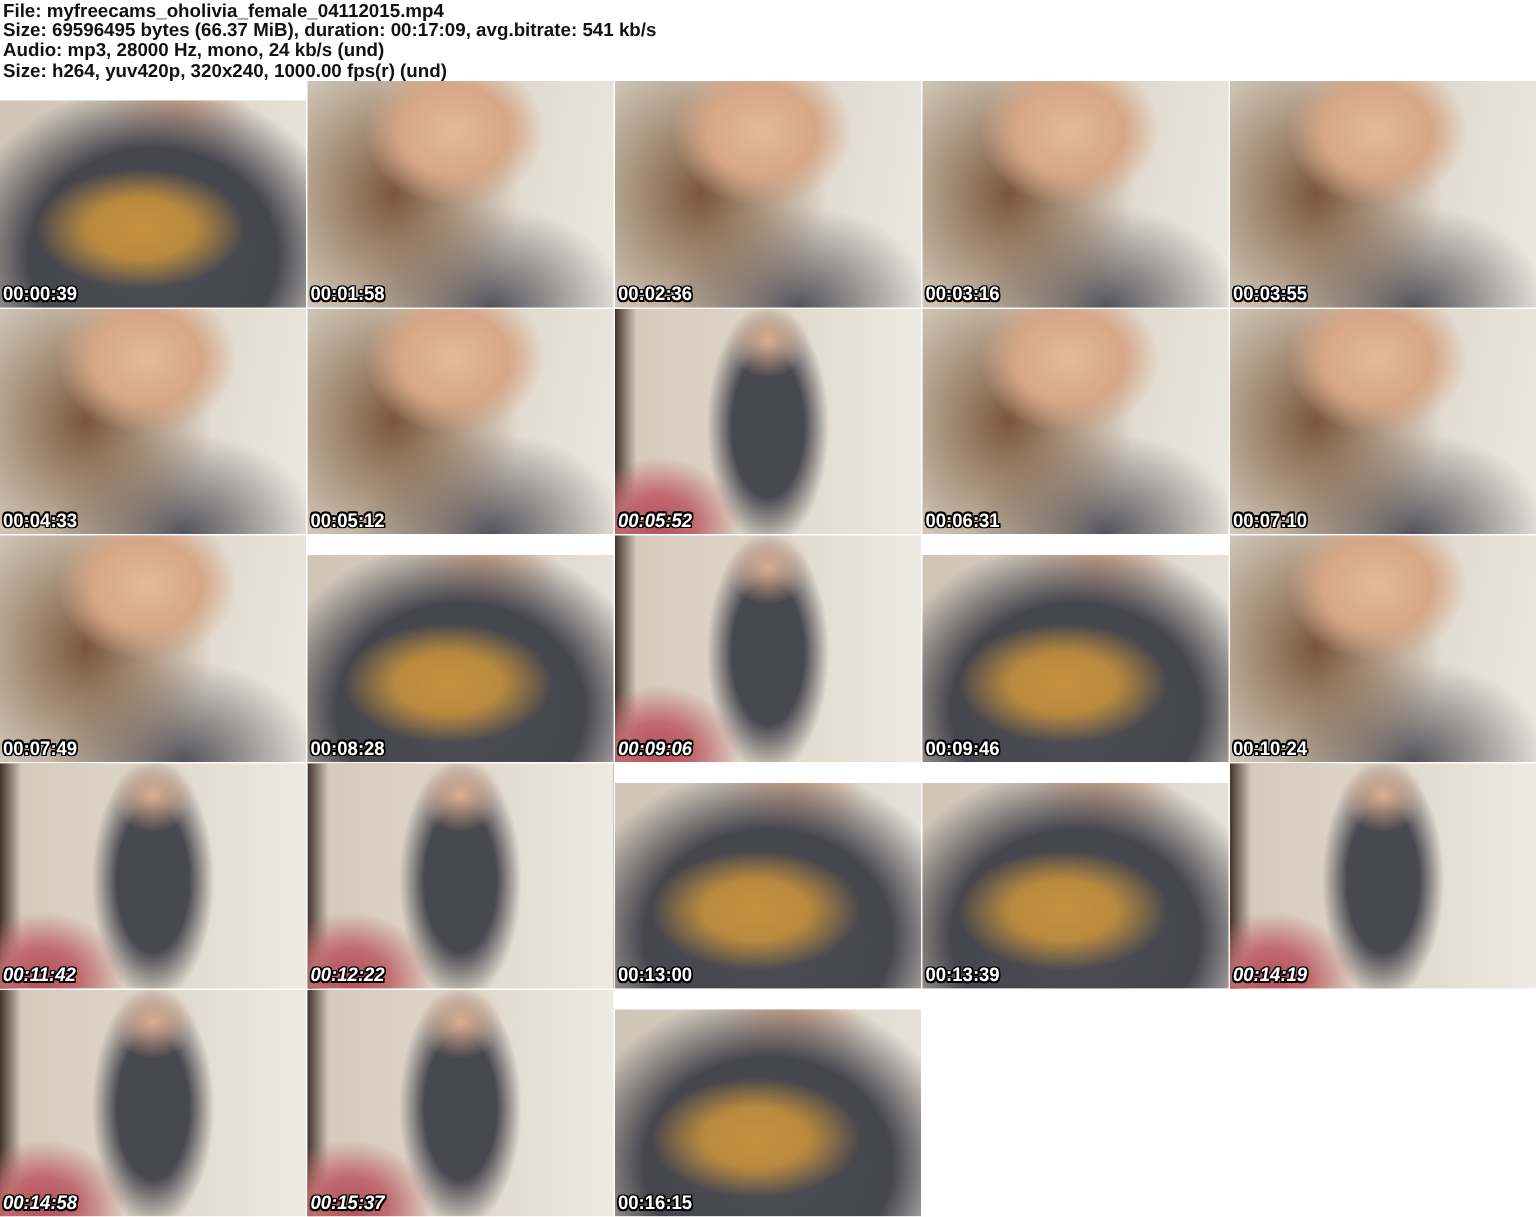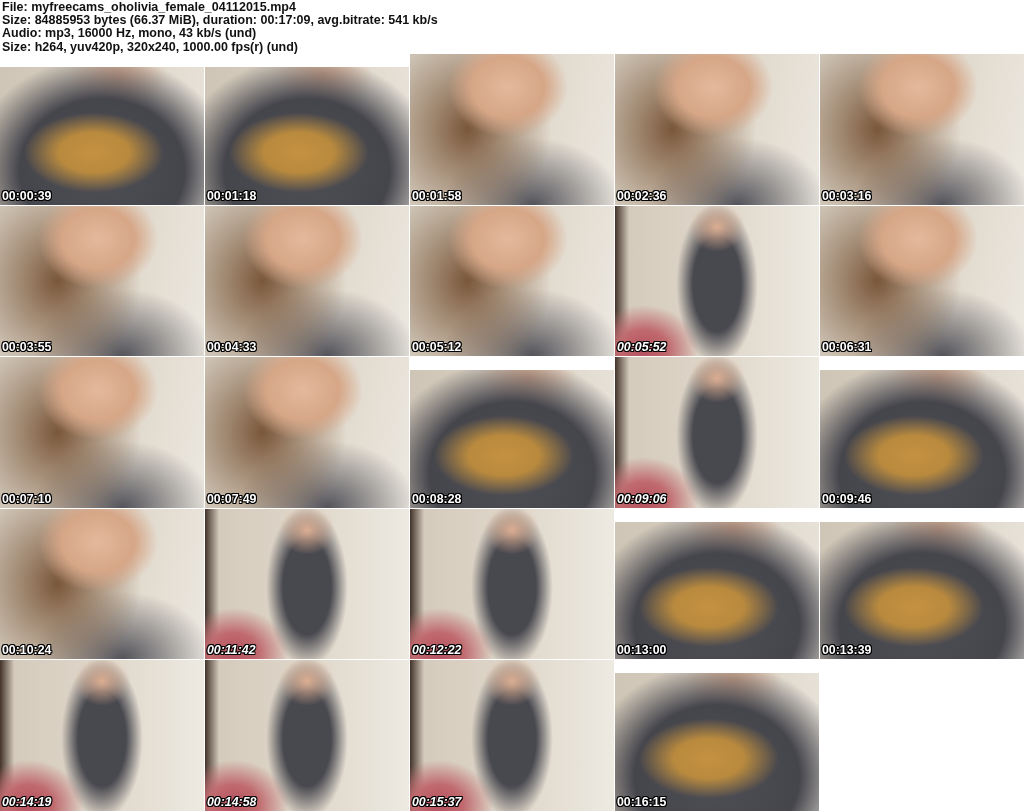--- a/index.html
+++ b/index.html
@@ -85,31 +85,28 @@
     letter-spacing: 0;
   }
 </style>
 </head>
 <body>
 
 <div class="sheet">
 
   <header class="media-header">
     <div class="hline">File: myfreecams_oholivia_female_04112015.mp4</div>
-    <div class="hline">Size: 84885953 bytes (66.37 MiB), duration: 00:17:09, avg.bitrate: 541 kb/s</div>
-    <div class="hline">Audio: mp3, 16000 Hz, mono, 43 kb/s (und)</div>
+    <div class="hline">Size: 69596495 bytes (66.37 MiB), duration: 00:17:09, avg.bitrate: 541 kb/s</div>
+    <div class="hline">Audio: mp3, 28000 Hz, mono, 24 kb/s (und)</div>
     <div class="hline">Size: h264, yuv420p, 320x240, 1000.00 fps(r) (und)</div>
   </header>
 
   <div class="grid">
     <div class="thumb vC">
         <span class="ts">00:00:39</span>
-      </div>
-    <div class="thumb vC">
-        <span class="ts">00:01:18</span>
       </div>
     <div class="thumb vB">
         <span class="ts">00:01:58</span>
       </div>
     <div class="thumb vB">
         <span class="ts">00:02:36</span>
       </div>
     <div class="thumb vB">
         <span class="ts">00:03:16</span>
       </div>

